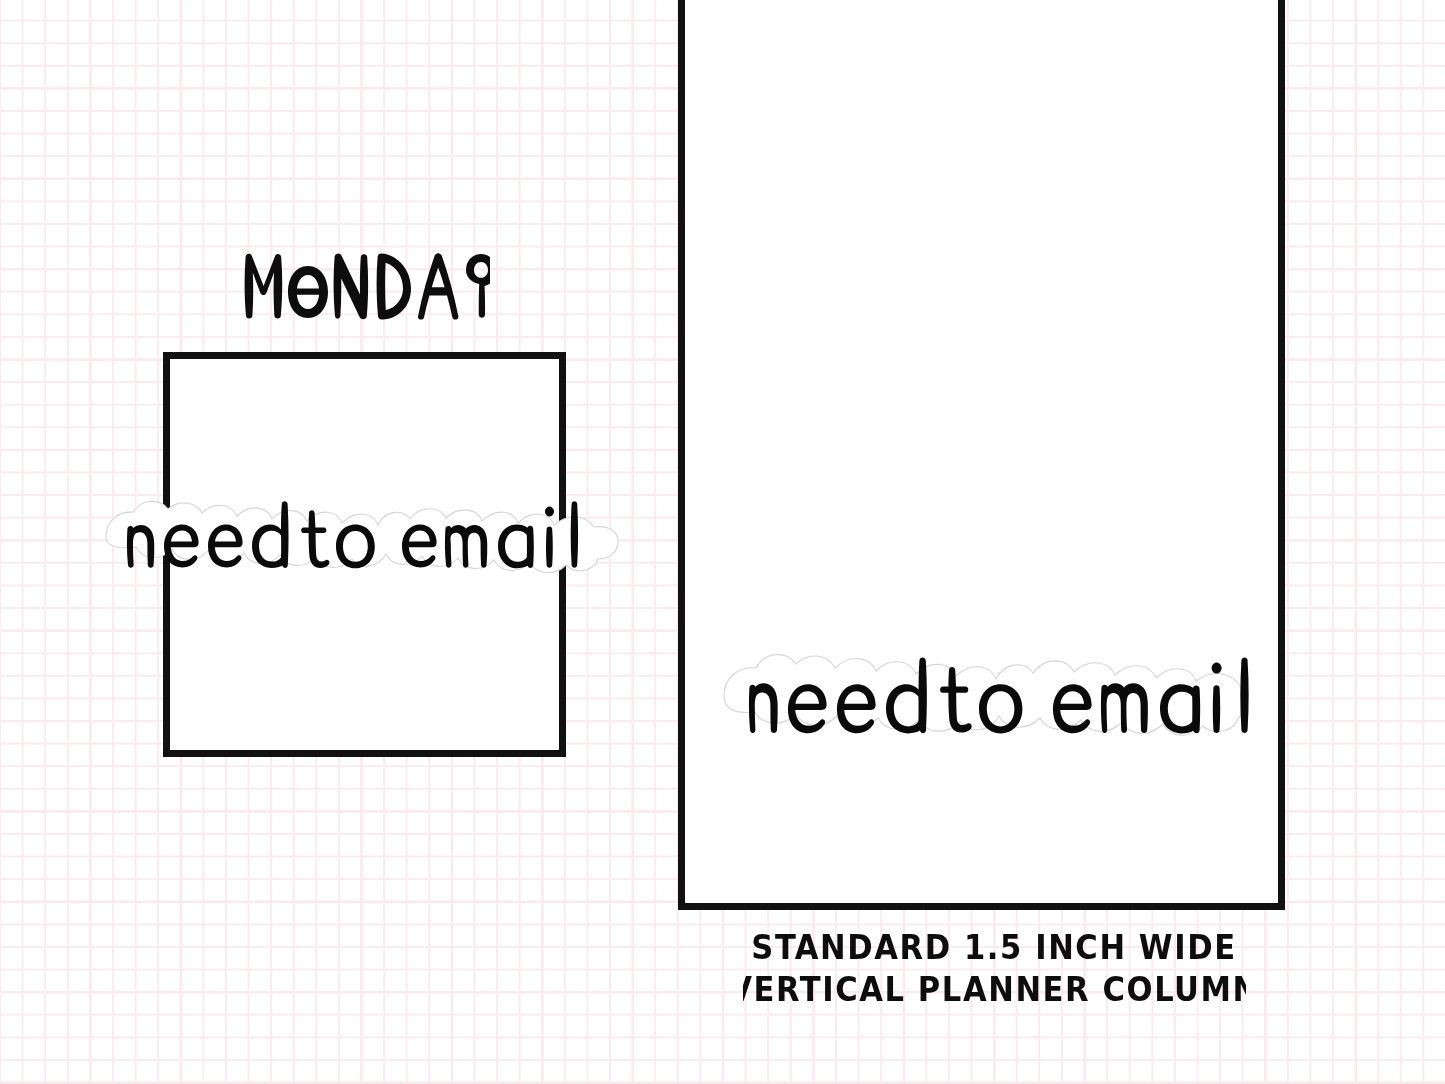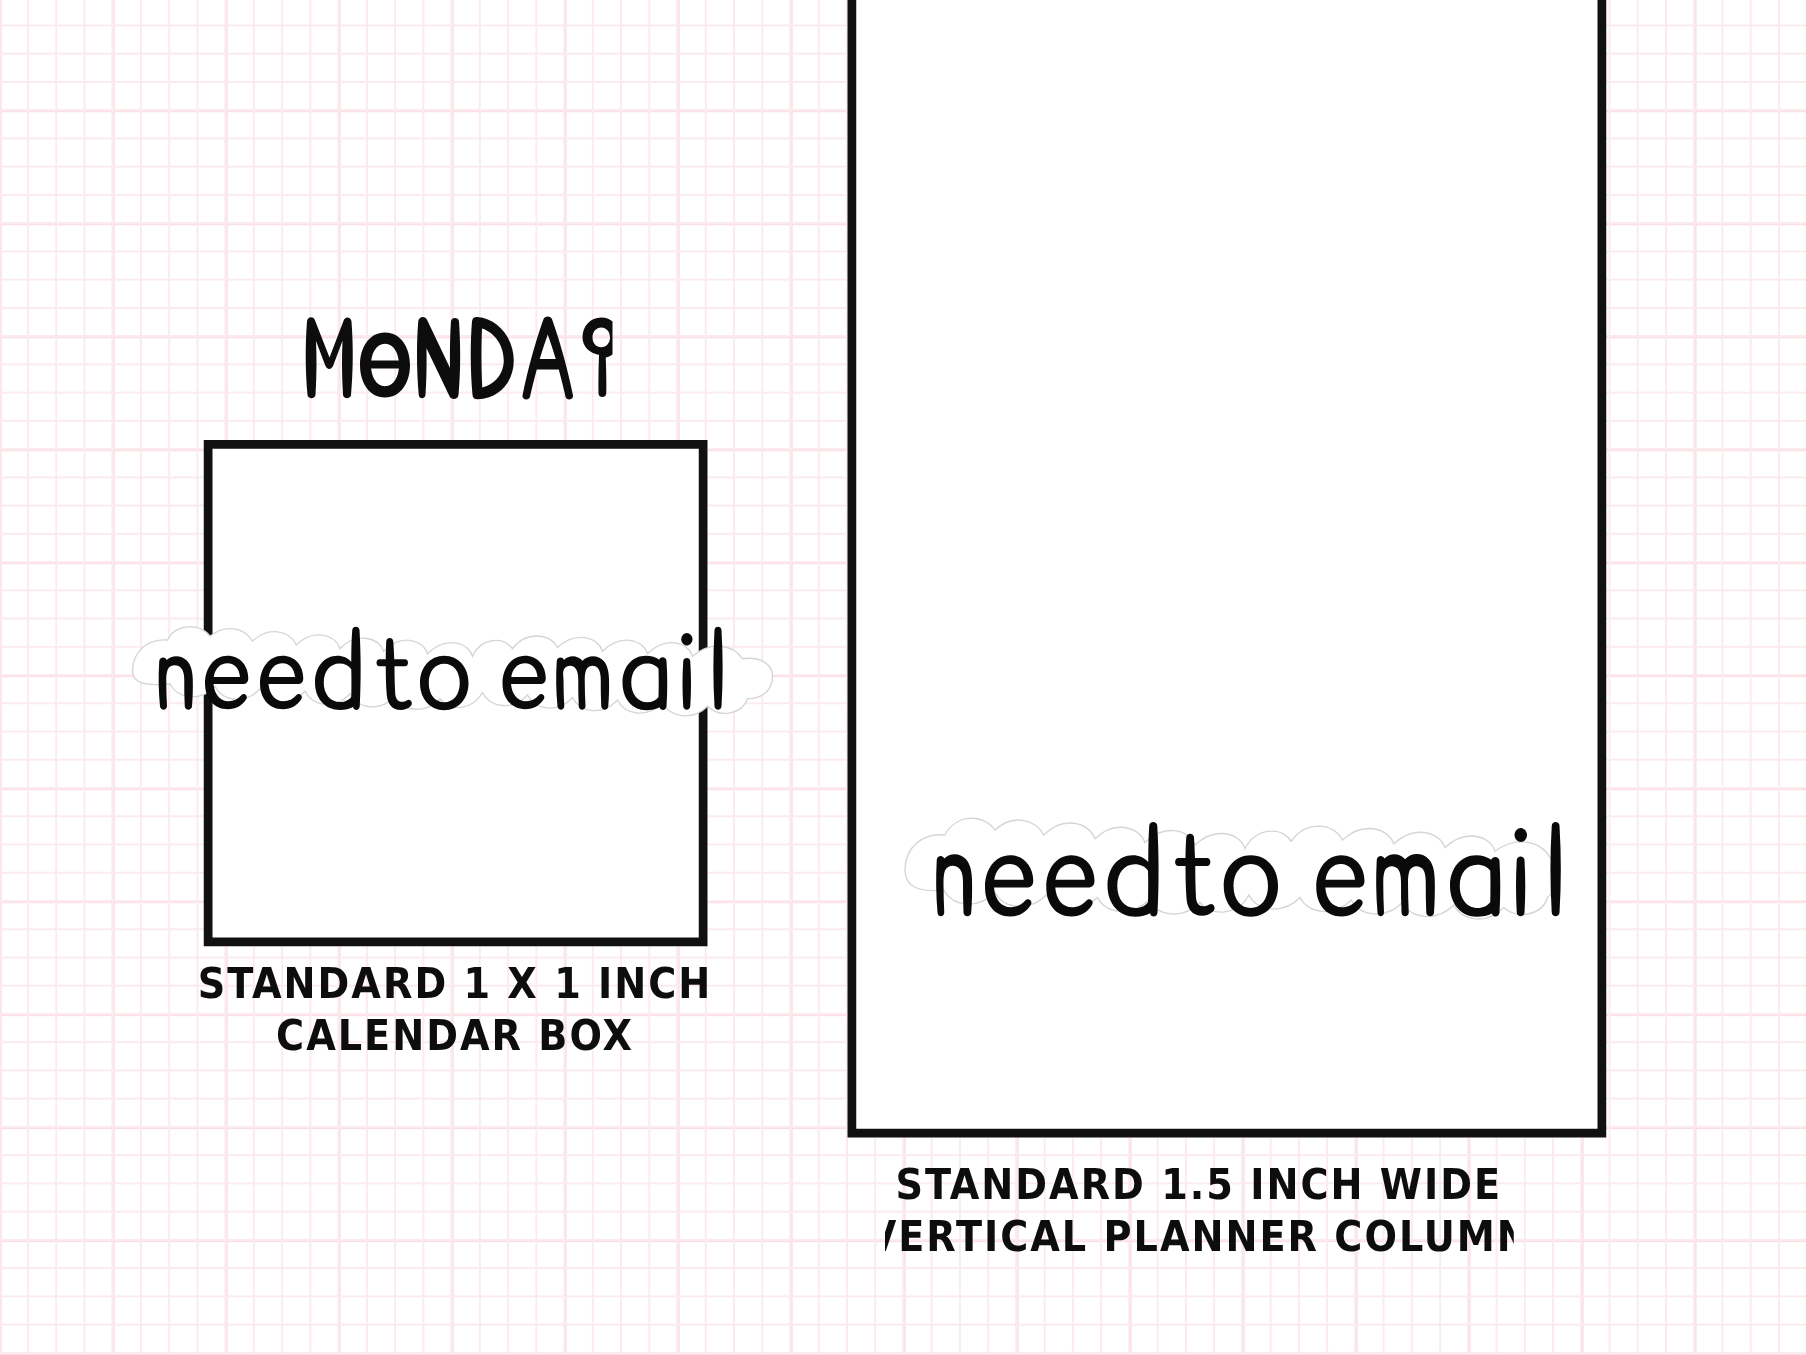--- a/index.html
+++ b/index.html
@@ -80,21 +80,21 @@
   .caption {
     position: absolute;
     text-align: center;
   }
   #caption-calendar {
     left: 133px;
     top: 764px;
     width: 463px;
   }
   #caption-planner {
-    left: 708px;
+    left: 743px;
     top: 925px;
     width: 503px;
   }
   .caption .hw-svg { display: block; margin: 0 auto; }
 
   
   .sticker {
     position: absolute;
   }
   .sticker svg { display: block; overflow: visible; }
@@ -208,30 +208,20 @@
         <path d="M414 57 C414 44.4 422 35.6 432.6 35.6 C437 35.6 440.8 36.8 443.4 38.8 C444.4 35.8 449 36.4 449.2 39.8 C450 51.8 450 64 449.2 76 C449 79.6 444.6 80 443.6 76.8 C441 78.4 437 79.2 433 79.2 C421.8 79.2 414 70 414 57 Z M421 57 C421 66.4 426.2 72.8 433.8 72.8 C437.8 72.8 441 71.2 442.8 68.6 C443 60.8 443 52.8 442.8 46 C441 43.4 437.6 41.8 433.6 41.8 C426.2 41.8 421 48 421 57 Z"></path>
 
         <path d="M462.6 40 C462.8 36.6 468 36.6 468.2 40 C469 52 469 64 468.2 76 C468 79.6 462.8 79.6 462.6 76 C461.8 64 461.8 52 462.6 40 Z"></path>
         <path d="M461 22.4 C461 19.6 463.4 17.4 465.4 17.4 C467.6 17.4 470 19.6 470 22.4 C470 25.2 467.6 27.4 465.4 27.4 C463.4 27.4 461 25.2 461 22.4 Z"></path>
 
         <path d="M487.6 15 C487.8 11.4 493 11.4 493.2 15 C494.4 35.4 494.4 56 493.2 76 C493 79.6 487.8 79.6 487.6 76 C486.4 56 486.4 35.4 487.6 15 Z"></path>
       </g>
     </svg>
   </div>
 
-  <div class="caption" id="caption-calendar">
-    <svg class="hw-svg" width="463" height="92" viewBox="0 0 463 92">
-      <title>STANDARD 1 X 1 INCH</title>
-      <desc>CALENDAR BOX</desc>
-      <g fill="#0d0d0d" font-family="'DejaVu Sans Condensed','Liberation Sans Narrow','Liberation Sans',sans-serif" font-weight="700" font-size="34" letter-spacing="1.6" text-anchor="middle">
-        <text x="231" y="34">STANDARD 1 X 1 INCH</text>
-        <text x="231" y="76">CALENDAR BOX</text>
-      </g>
-    </svg>
-  </div>
 
   <div id="planner-column"></div>
 
   <div class="sticker" id="sticker-planner">
     <svg width="556" height="124" viewBox="0 0 556 124">
       <title>need to email</title>
       <path class="sticker-body" d="M18 58
            C18 40 32 28 50 30
            C58 14 80 12 90 26
            C104 13 122 17 129 30

